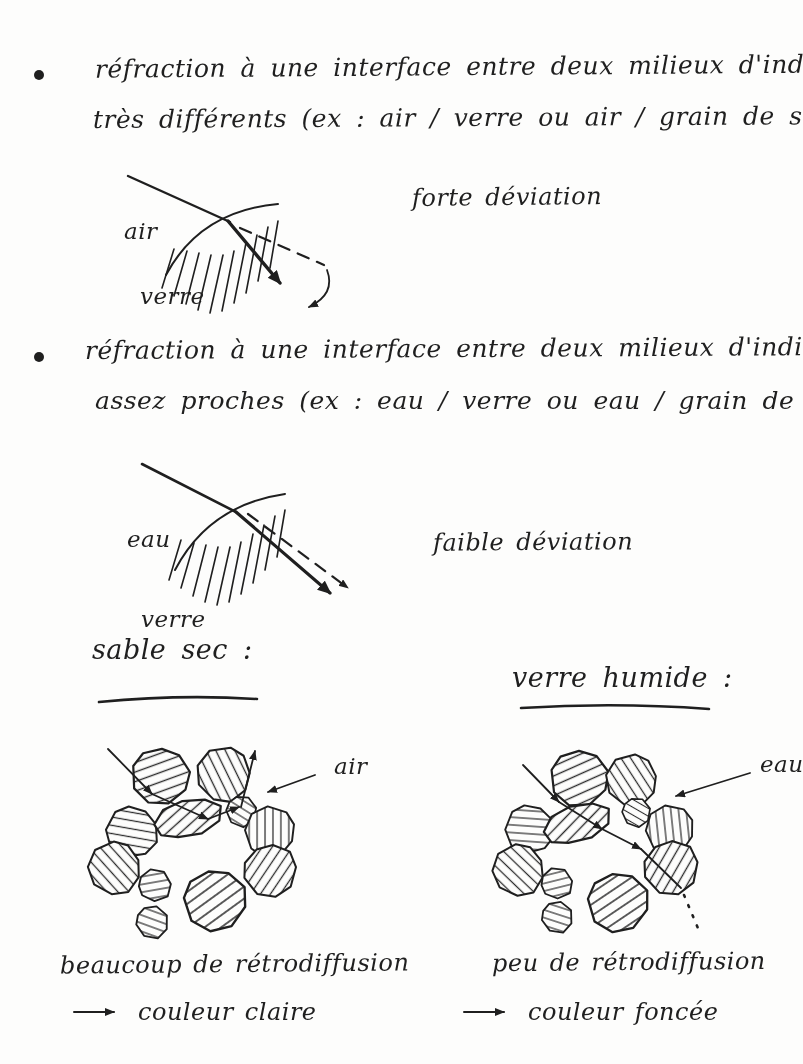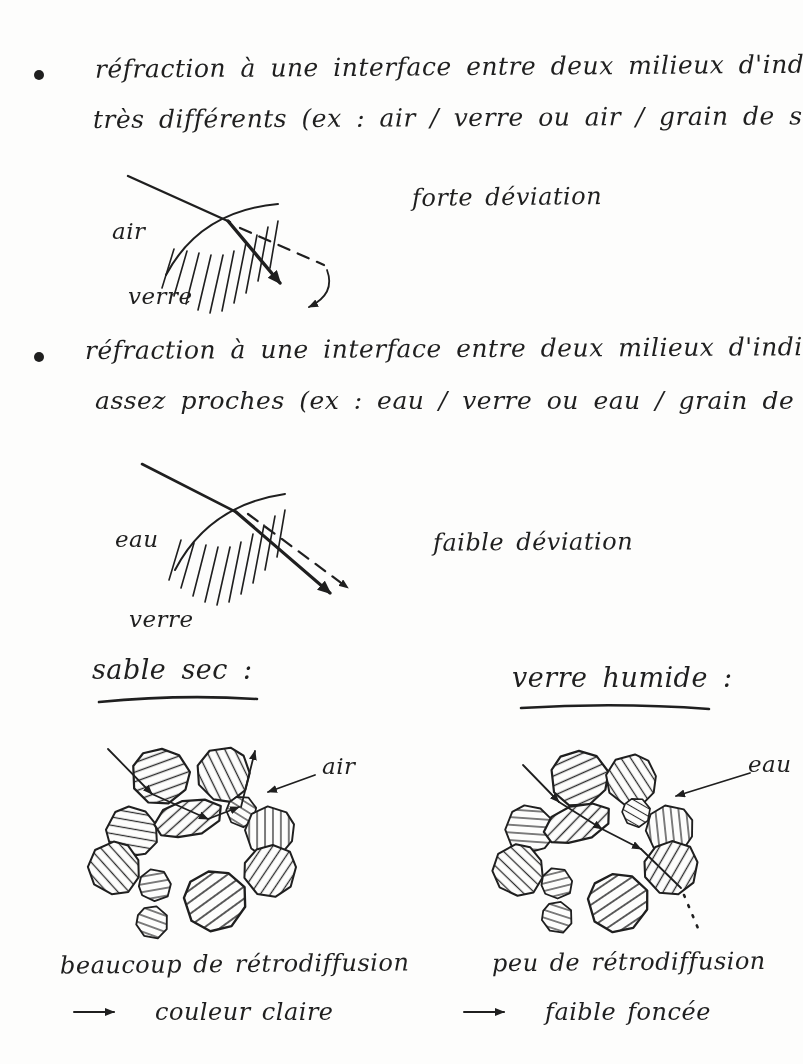--- a/index.html
+++ b/index.html
@@ -8,28 +8,28 @@
     background:#fdfdfc;overflow:hidden;
     font-family:"DejaVu Serif",serif;color:#1f1f1f;
   }
   .abs{position:absolute;}
   .hw{
     position:absolute;font-style:italic;color:#1f1f1f;
     white-space:nowrap;letter-spacing:.5px;
   }
   .body-line{font-size:25px;word-spacing:6px;}
   .cap{font-size:24px;word-spacing:4px;}
-  .lbl{font-size:23px;}
+  .lbl{font-size:23px;margin-left:12px;}
   .title{font-size:27px;word-spacing:6px;}
   .bcap{font-size:24px;word-spacing:3px;}
   .dot{
     position:absolute;width:10px;height:10px;border-radius:50%;
     background:#1f1f1f;
   }
-  .arrow-row{position:absolute;display:flex;align-items:center;gap:31px;}
+  .arrow-row{position:absolute;display:flex;align-items:center;gap:14px;}
   svg{display:block;overflow:visible;}
   .stroke{stroke:#1f1f1f;fill:none;stroke-linecap:round;stroke-linejoin:round;}
 </style>
 </head>
 <body>
 
 <div id="page">
 
   <svg width="0" height="0">
     <defs>
@@ -99,21 +99,21 @@
           <path d="M172 107 L180 60"></path>
       </g>
       <path class="stroke" stroke-width="3.2" marker-end="url(#ah-b)" d="M131 62 L225 143"></path>
       <path class="stroke" stroke-width="2.2" stroke-dasharray="12 9" marker-end="url(#ah-s)" d="M143 64 L243 138"></path>
     </svg>
     <span class="hw lbl" style="left:10px;top:76px">eau</span>
     <span class="hw lbl" style="left:24px;top:156px">verre</span>
   </div>
   <div class="hw cap" style="left:433px;top:528px;transform:rotate(-.4deg)">faible déviation</div>
 
-  <div class="hw title" style="left:92px;top:654px">sable sec :</div>
+  <div class="hw title" style="left:92px;top:634px">sable sec :</div>
   <svg class="abs" style="left:96px;top:692px" width="165" height="14" viewBox="0 0 165 14">
     <path class="stroke" stroke-width="2.6" d="M3 10 Q84 2 161 7"></path>
   </svg>
 
   <div class="abs" style="left:68px;top:735px;width:335px;height:225px">
     <svg width="335" height="225" viewBox="0 0 335 225">
       <g stroke="#1f1f1f" stroke-width="2.2" stroke-linejoin="round" fill="url(#hatch)">
         <use href="#g-a" transform="translate(93,42) rotate(8)"></use>
         <use href="#g-a" transform="translate(155,40) rotate(92) scale(0.95)"></use>
         <use href="#g-a" transform="translate(64,98) rotate(38) scale(0.9)"></use>
@@ -175,16 +175,16 @@
       <path class="stroke" stroke-width="1.8" marker-end="url(#ah-s)" d="M302 38 L228 61"></path>
     </svg>
     <span class="hw lbl" style="left:300px;top:16px">eau</span>
   </div>
 
   <div class="hw bcap" style="left:492px;top:948px;transform:rotate(-.5deg)">peu de rétrodiffusion</div>
   <div class="arrow-row" style="left:462px;top:998px">
     <svg width="52" height="16" viewBox="0 0 52 16">
       <path class="stroke" stroke-width="2" marker-end="url(#ah-s)" d="M2 8 L42 8"></path>
     </svg>
-    <span class="hw bcap" style="position:static">faible foncée</span>
+    <span class="hw bcap" style="position:static">couleur foncée</span>
   </div>
 
 </div>
 
 </body></html>

